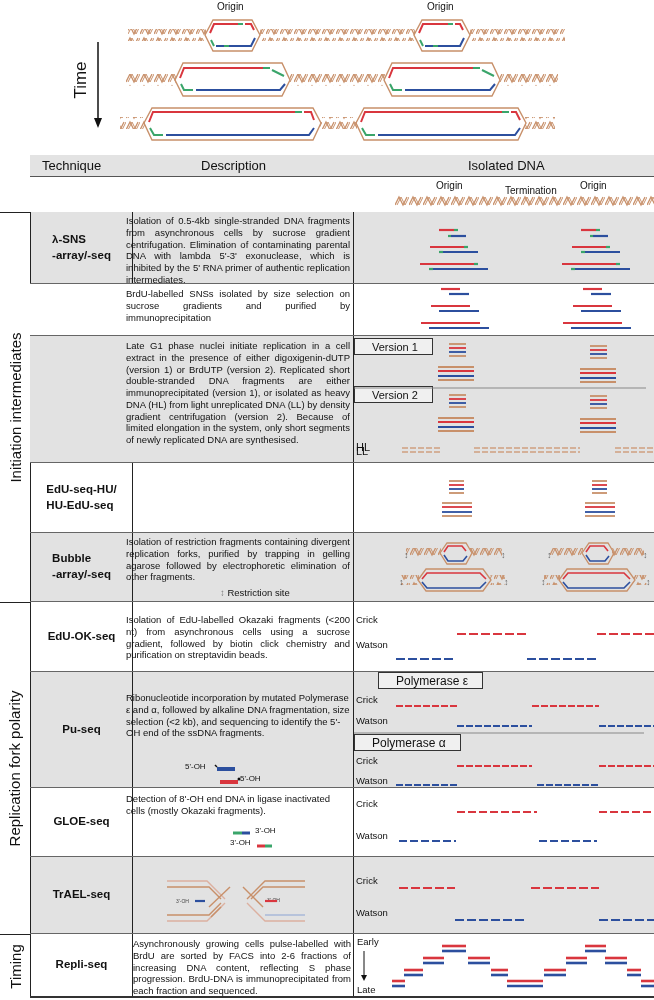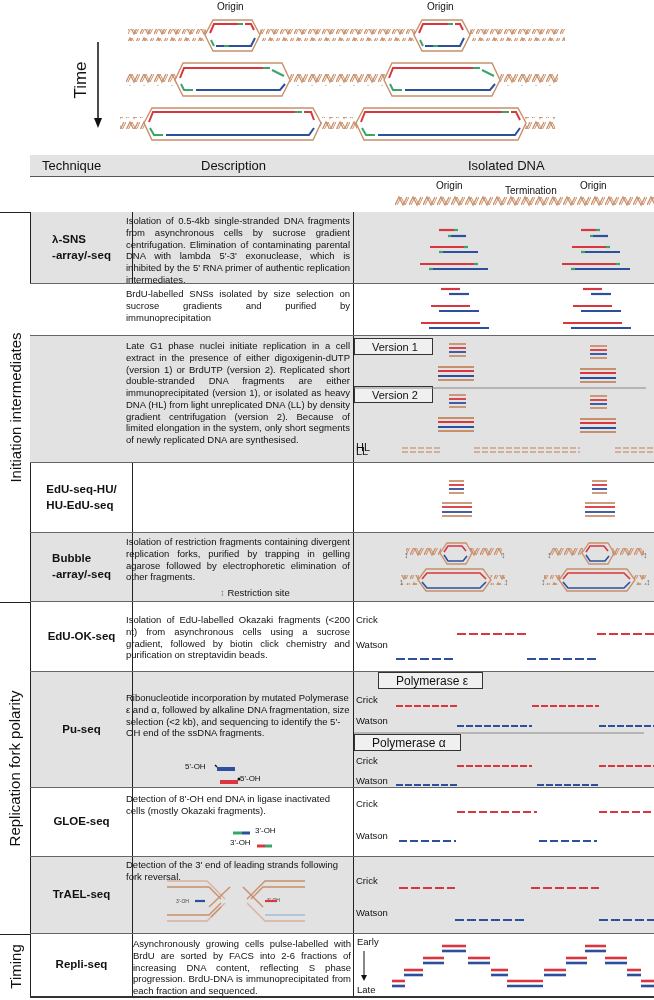--- a/index.html
+++ b/index.html
@@ -392,21 +392,20 @@
       <line x1="45" y1="53" x2="102" y2="53" stroke="#2c4f9e" stroke-width="2" stroke-dasharray="8,3"></line>
       <line x1="185" y1="53" x2="243" y2="53" stroke="#2c4f9e" stroke-width="2" stroke-dasharray="8,3"></line>
     </svg>
   </div>
 </div>
 
 <div class="row grey" style="top:857px;height:77px;">
   <div class="tech">
       <div>TrAEL-seq</div>
     </div>
-  <div class="desc" style="top:2px;text-align:left;">Detection of the 3' end of leading strands following fork reversal.</div>
   <span class="abs" style="left:146px;top:41px;font-size:5px;color:#444;">3'-OH</span>
   <span class="abs" style="left:237px;top:40px;font-size:5px;color:#444;">3'-OH</span>
   <svg width="200" height="60" style="left:135px;top:20px;">
     <g fill="none" stroke-width="1.4">
       <path d="M2,4 L42,4 L60,22" stroke="#dcb0a0"></path>
       <path d="M2,44 L42,44 L60,26" stroke="#dcb0a0"></path>
       <path d="M2,10 L44,10 L56,22" stroke="#c8906a"></path>
       <path d="M2,38 L44,38 L56,26" stroke="#c8906a"></path>
       <path d="M30,24 L40,24" stroke="#2c4f9e" stroke-width="2.2"></path>
       <path d="M44,30 L65,10" stroke="#c8906a"></path>

